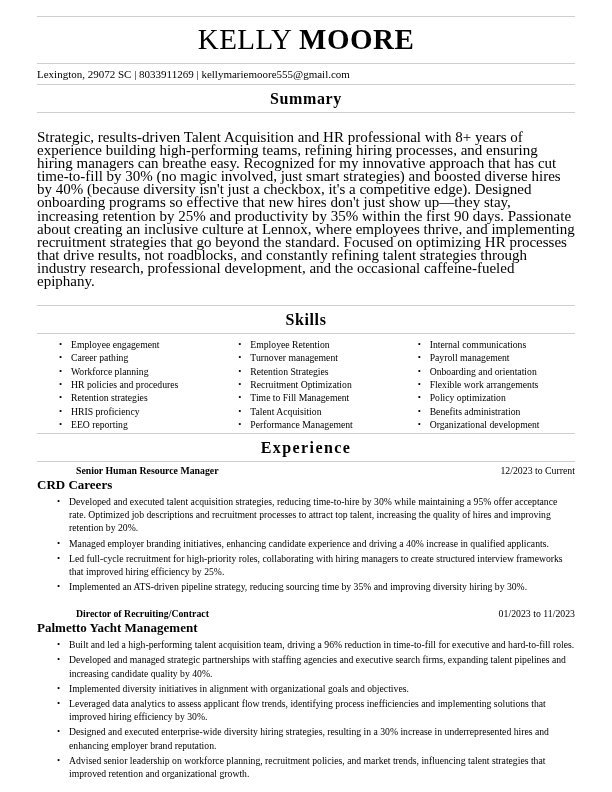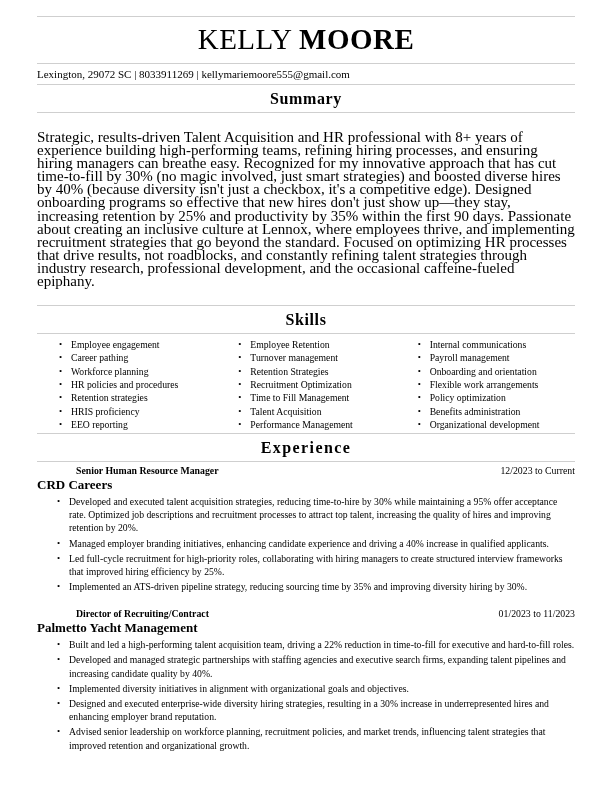--- a/index.html
+++ b/index.html
@@ -215,22 +215,23 @@
 
     <div class="job-gap"></div>
 
     <div class="job">
       <div class="job-head">
         <span class="job-title">Director of Recruiting/Contract</span>
         <span class="job-dates">01/2023 to 11/2023</span>
       </div>
       <div class="job-company">Palmetto Yacht Management</div>
       <ul>
-        <li>Built and led a high-performing talent acquisition team, driving a 22% reduction in time-to-fill for executive and hard-to-fill roles.</li>
+        <li>Built and led a high-performing talent acquisition team, driving a 96% reduction in time-to-fill for executive and hard-to-fill roles.</li>
         <li>Developed and managed strategic partnerships with staffing agencies and executive search firms, expanding talent pipelines and increasing candidate quality by 40%.</li>
         <li>Implemented diversity initiatives in alignment with organizational goals and objectives.</li>
+        <li>Leveraged data analytics to assess applicant flow trends, identifying process inefficiencies and implementing solutions that improved hiring efficiency by 30%.</li>
         <li>Designed and executed enterprise-wide diversity hiring strategies, resulting in a 30% increase in underrepresented hires and enhancing employer brand reputation.</li>
         <li>Advised senior leadership on workforce planning, recruitment policies, and market trends, influencing talent strategies that improved retention and organizational growth.</li>
       </ul>
     </div>
   </div>
 
 </div>
 
 </body></html>

